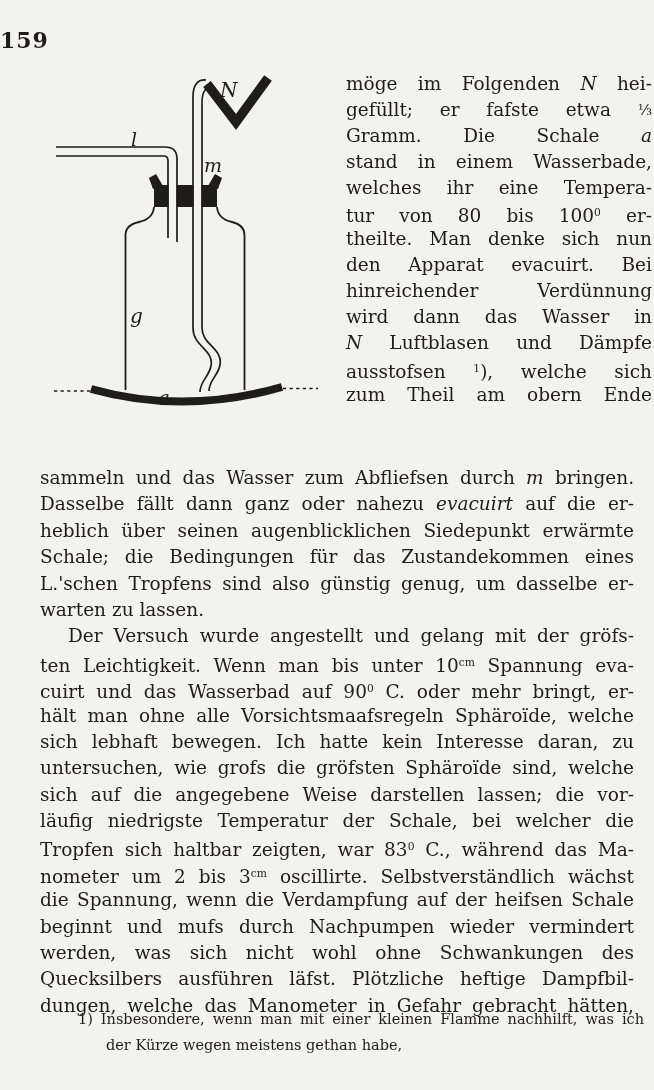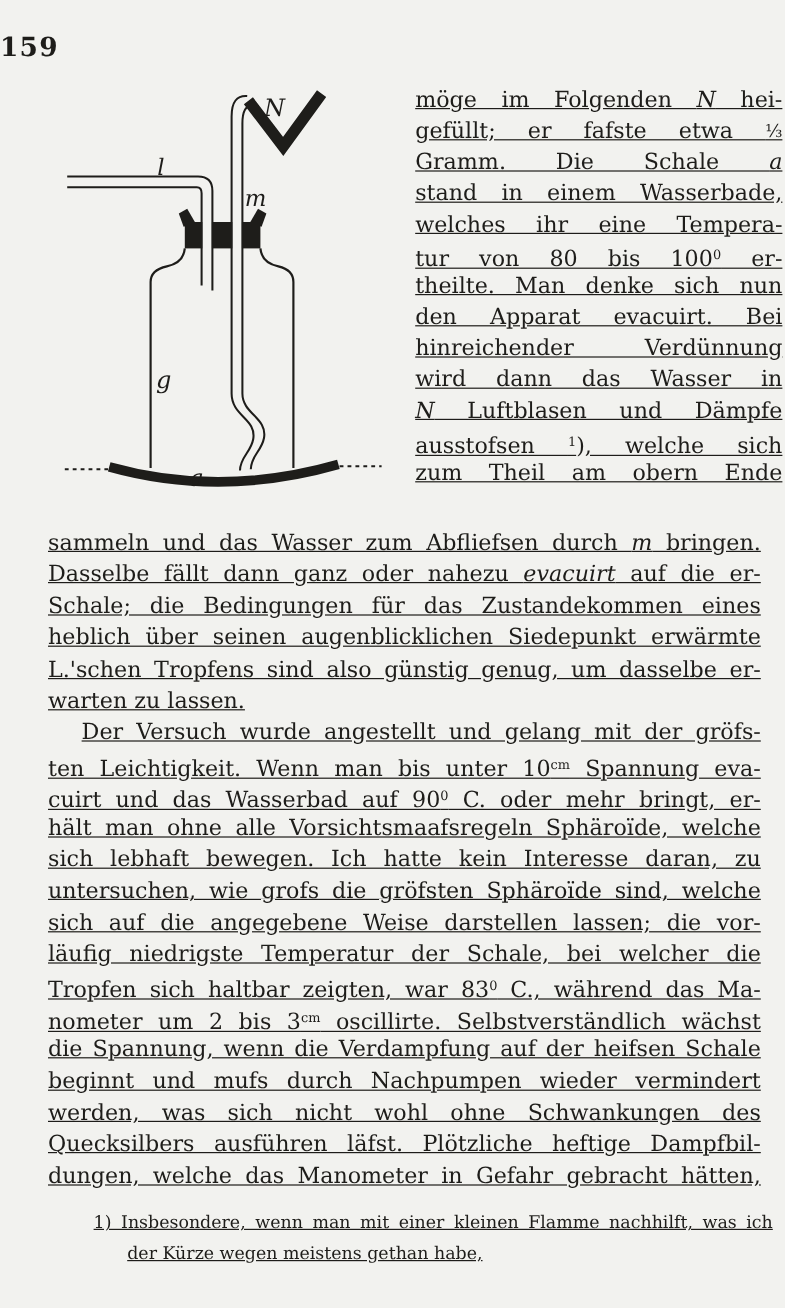--- a/index.html
+++ b/index.html
@@ -10,25 +10,25 @@
   }
   .page-number{
     position:absolute;top:27px;left:0;width:654px;text-align:left;
     font-size:22px;letter-spacing:1px;font-weight:600;
   }
   .figure{position:absolute;left:35px;top:58px;width:300px;height:380px;}
   .figure svg{display:block;}
   .fig-label{font-family:"DejaVu Serif","Liberation Serif",serif;font-style:italic;fill:#1e1d1a;}
   .textcol{position:absolute;}
   .col-text{left:346px;top:71px;width:306px;font-size:18.5px;}
-  .body-text{left:40px;top:440px;width:594px;font-size:18.5px;}
+  .body-text{left:40px;top:465px;width:594px;font-size:18.5px;}
   .footnote-text{left:46px;top:1007px;width:566px;font-size:14.5px;margin-left:32px;}
   .line{
     display:block;height:25.9px;line-height:25.9px;
-    text-align:justify;text-align-last:justify;text-decoration:underline;
+    text-align:justify;text-align-last:justify;
     -moz-text-align-last:justify;
   }
   .body-text .line{height:26.4px;line-height:26.4px;}
   .footnote-text .line{height:25.5px;line-height:25.5px;}
   .line.no-just{text-align-last:left;-moz-text-align-last:left;}
   .line.ind{padding-left:28px;}
   .seg.i{font-style:italic;}
   .seg.sup{font-size:0.58em;vertical-align:0.55em;}
   .seg.frac{font-size:0.8em;vertical-align:0.08em;}
 </style>
@@ -91,22 +91,22 @@
     <div class="line"><span class="seg">den Apparat evacuirt. Bei</span></div>
     <div class="line"><span class="seg">hinreichender Verdünnung</span></div>
     <div class="line"><span class="seg">wird dann das Wasser in</span></div>
     <div class="line"><span class="seg i">N</span><span class="seg"> Luftblasen und Dämpfe</span></div>
     <div class="line"><span class="seg">ausstofsen </span><span class="seg sup">1</span><span class="seg">), welche sich</span></div>
     <div class="line"><span class="seg">zum Theil am obern Ende</span></div>
   </div>
 <div class="textcol body-text">
     <div class="line"><span class="seg">sammeln und das Wasser zum Abfliefsen durch </span><span class="seg i">m</span><span class="seg"> bringen.</span></div>
     <div class="line"><span class="seg">Dasselbe fällt dann ganz oder nahezu </span><span class="seg i">evacuirt</span><span class="seg"> auf die er-</span></div>
+    <div class="line"><span class="seg">heblich über seinen augenblicklichen Siedepunkt erwärmte</span></div>
     <div class="line"><span class="seg">Schale; die Bedingungen für das Zustandekommen eines</span></div>
-    <div class="line"><span class="seg">heblich über seinen augenblicklichen Siedepunkt erwärmte</span></div>
     <div class="line"><span class="seg">L.'schen Tropfens sind also günstig genug, um dasselbe er-</span></div>
     <div class="line no-just"><span class="seg">warten zu lassen.</span></div>
     <div class="line ind"><span class="seg">Der Versuch wurde angestellt und gelang mit der gröfs-</span></div>
     <div class="line"><span class="seg">ten Leichtigkeit. Wenn man bis unter 10</span><span class="seg sup">cm</span><span class="seg"> Spannung eva-</span></div>
     <div class="line"><span class="seg">cuirt und das Wasserbad auf 90</span><span class="seg sup">0</span><span class="seg"> C. oder mehr bringt, er-</span></div>
     <div class="line"><span class="seg">hält man ohne alle Vorsichtsmaafsregeln Sphäroïde, welche</span></div>
     <div class="line"><span class="seg">sich lebhaft bewegen. Ich hatte kein Interesse daran, zu</span></div>
     <div class="line"><span class="seg">untersuchen, wie grofs die gröfsten Sphäroïde sind, welche</span></div>
     <div class="line"><span class="seg">sich auf die angegebene Weise darstellen lassen; die vor-</span></div>
     <div class="line"><span class="seg">läufig niedrigste Temperatur der Schale, bei welcher die</span></div>

